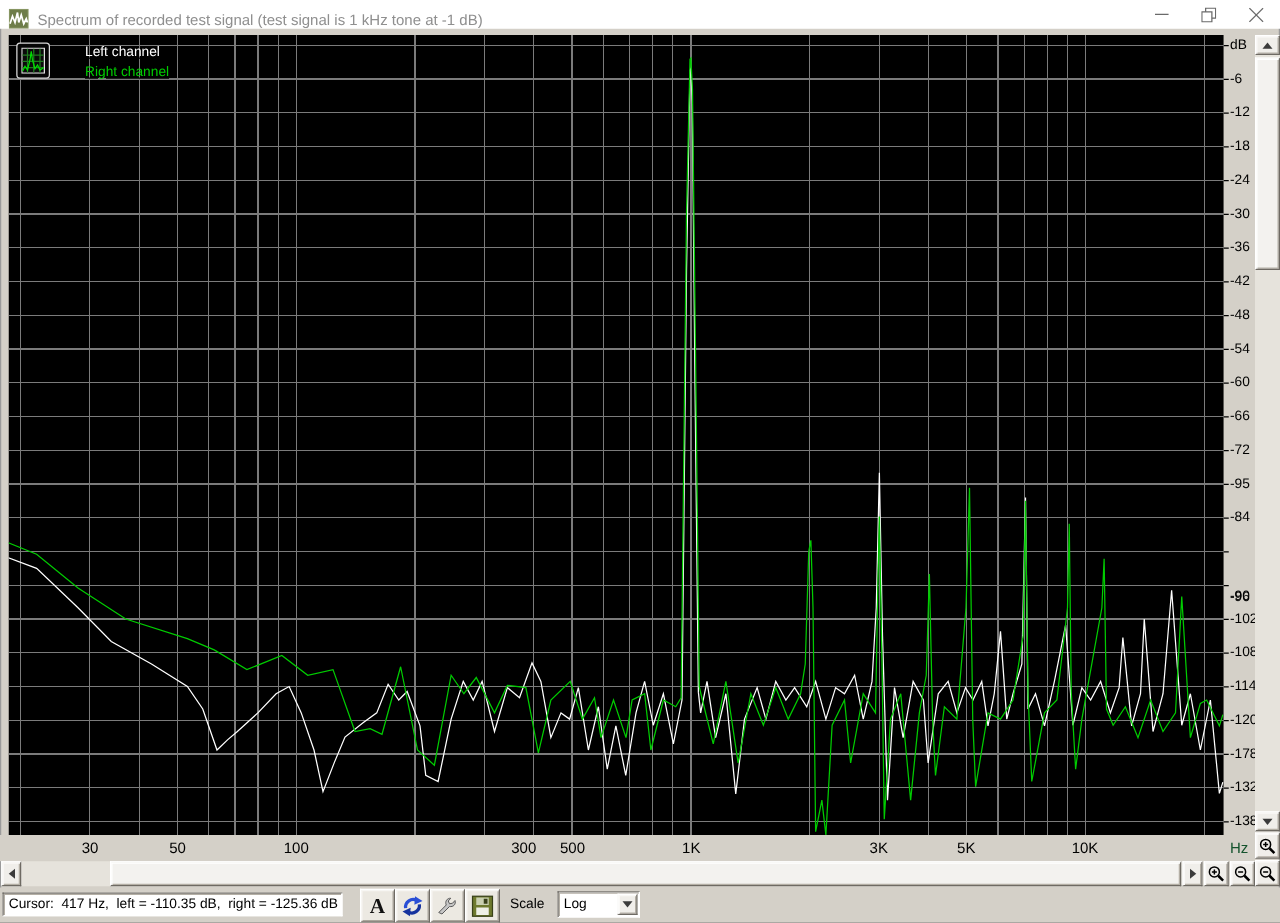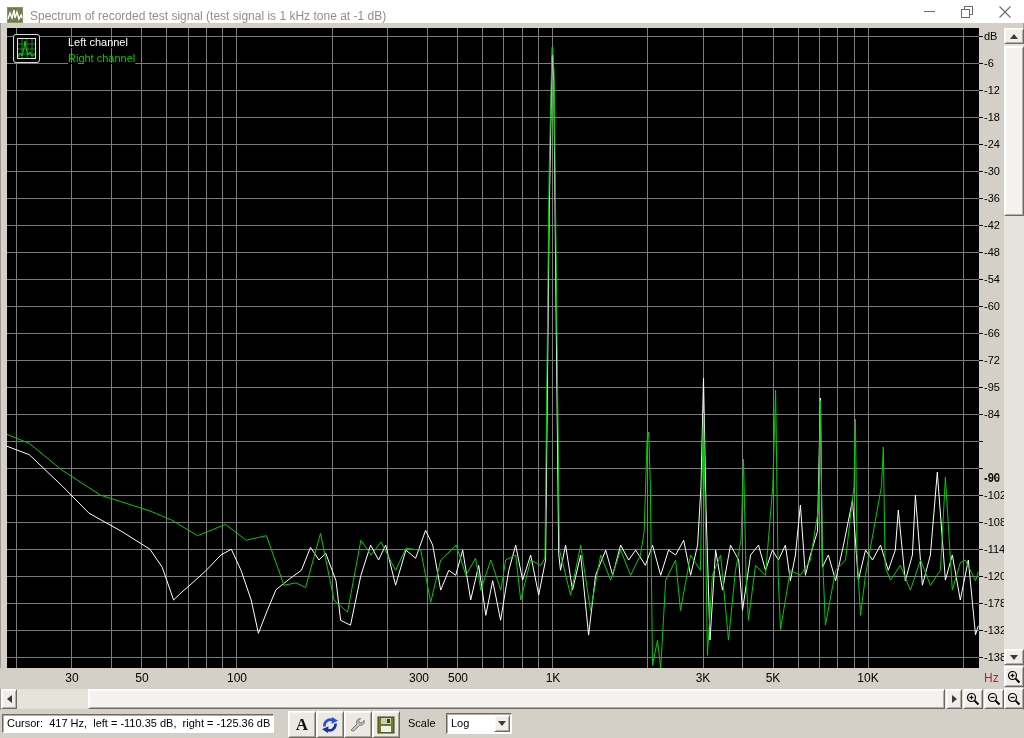--- a/index.html
+++ b/index.html
@@ -19,21 +19,21 @@
   #plot{position:absolute;left:7px;top:28px;width:972px;height:640px;background:#000;}
   #chart-svg{position:absolute;left:0;top:0;}
   #legend{position:absolute;left:6px;top:6px;display:flex;align-items:flex-start;}
   #legend-btn{width:25px;height:27px;border:1px solid #dadada;border-radius:3px;background:#050505;
     display:flex;align-items:center;justify-content:center;}
   #legend-labels{margin-left:28px;font-size:11px;line-height:16px;text-decoration:underline;}
   
   #yaxis{position:absolute;left:979px;top:28px;width:25px;height:661px;background:#d4d0c8;}
   .ytick{position:absolute;left:5px;height:12px;line-height:12px;font-size:11px;color:#000;white-space:nowrap;}
   .ytickmark{position:absolute;left:0;width:4px;height:1px;background:#000;}
-  #hz-label{position:absolute;left:5px;font-size:12px;color:#be185d;}
+  #hz-label{position:absolute;left:5px;font-size:12px;color:#14532d;}
   
   #xaxis{position:absolute;left:0;top:668px;width:979px;height:21px;background:#d4d0c8;}
   .xtick{position:absolute;top:3px;transform:translateX(-50%);font-size:12px;color:#000;}
   
   .raised{background:#ece9e2;border:1px solid;border-color:#ffffff #6e6a63 #6e6a63 #ffffff;
     box-shadow:inset 1px 1px 0 #f7f6f3,inset -1px -1px 0 #aaa59b;}
   .sbbtn{background:#f0eeea;border:1px solid;border-color:#ffffff #6e6a63 #6e6a63 #ffffff;
     box-shadow:inset 1px 1px 0 #faf9f7,inset -1px -1px 0 #b4afa5;
     display:flex;align-items:center;justify-content:center;box-sizing:border-box;}
   .sunkenbox{background:#ffffff;border:1px solid;border-color:#6e6a63 #ffffff #ffffff #6e6a63;

